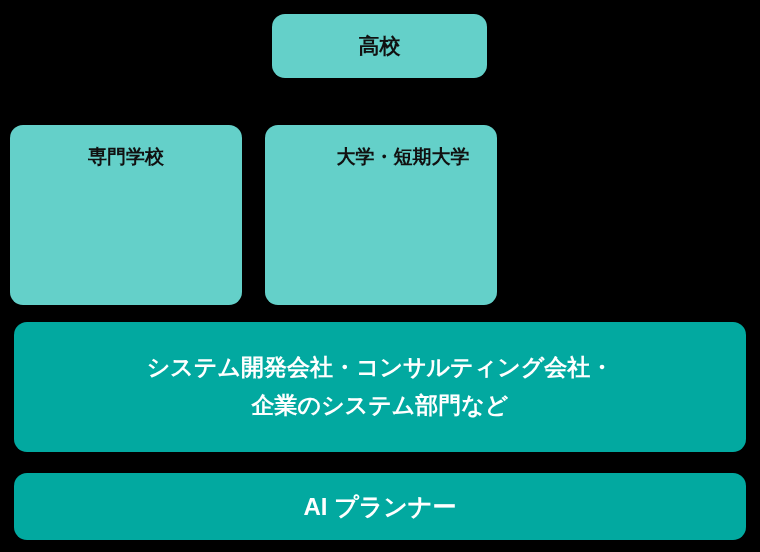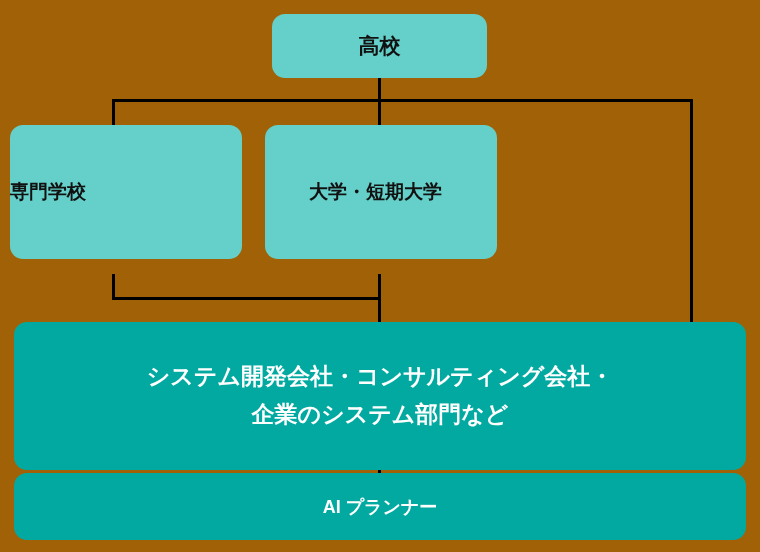--- a/index.html
+++ b/index.html
@@ -5,21 +5,21 @@
   html, body {
     margin: 0;
     padding: 0;
     background: #ffffff;
     font-family: "Liberation Sans", "DejaVu Sans", sans-serif;
   }
   .canvas {
     position: relative;
     width: 760px;
     height: 552px;
-    background: #a16207;
+    background: #000000;
     overflow: hidden;
   }
   .line {
     position: absolute;
     background: #000000;
   }
   .line.v { width: 3px; }
   .line.h { height: 3px; }
   .node {
     position: absolute;
@@ -40,21 +40,22 @@
     color: #ffffff;
     border-radius: 13px;
   }
   .box-highschool {
     left: 272px; top: 14px;
     width: 215px; height: 64px;
     font-size: 21px;
   }
   .group-box {
     top: 125px;
-    width: 232px; height: 134px;
+    width: 232px; height: 180px;
+    flex-direction: column;
     justify-content: flex-start;
   }
   .box-vocational { left: 10px; }
   .box-university { left: 265px; padding-left: 44px; }
   .group-title {
     height: 64px;
     display: flex;
     align-items: center;
     justify-content: center;
     font-size: 19px;
@@ -71,29 +72,29 @@
     justify-content: center;
     text-align: center;
     font-size: 18px;
     font-weight: bold;
     color: #111111;
     line-height: 1.45;
     white-space: pre-line;
   }
   .box-company {
     left: 14px; top: 322px;
-    width: 732px; height: 148px;
+    width: 732px; height: 130px;
     font-size: 23px;
     line-height: 1.65;
     white-space: pre-line;
   }
   .box-role {
     left: 14px; top: 473px;
     width: 732px; height: 67px;
-    font-size: 18px;
+    font-size: 24px;
   }
 </style>
 </head>
 <body>
 
 <div class="canvas">
 
   <div class="line v" style="left:378px; top:78px;  height:47px"></div>
   <div class="line h" style="left:112px; top:99px;  width:581px"></div>
   <div class="line v" style="left:112px; top:99px;  height:26px"></div>

